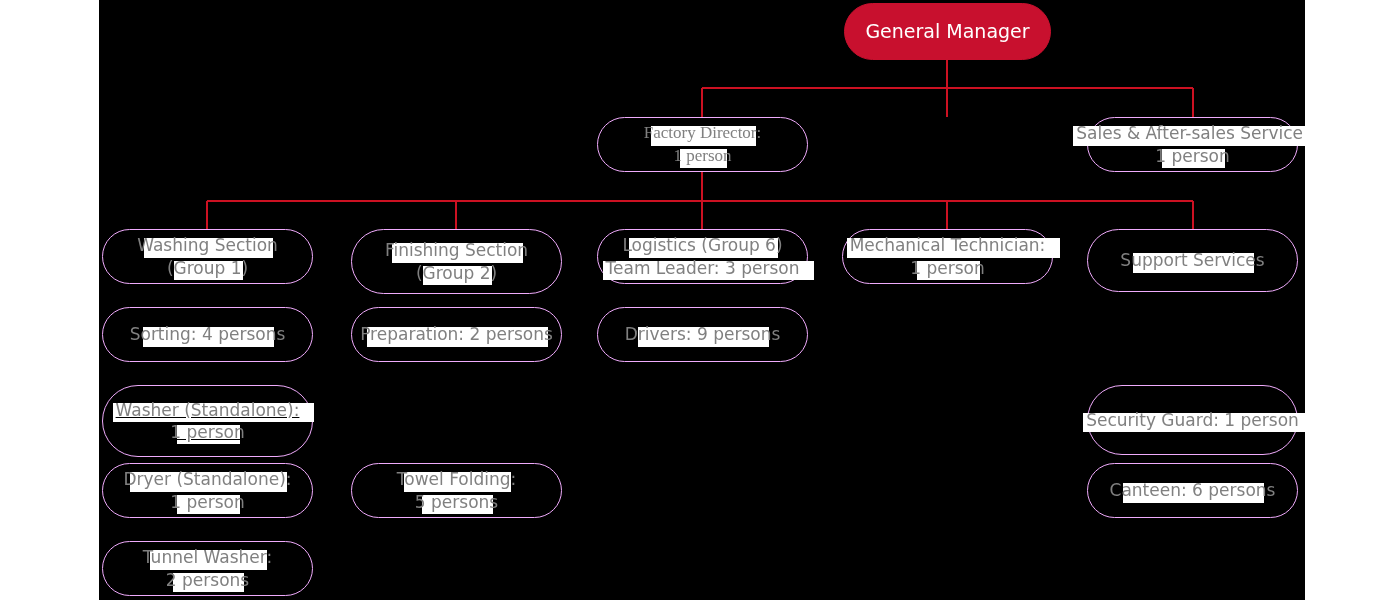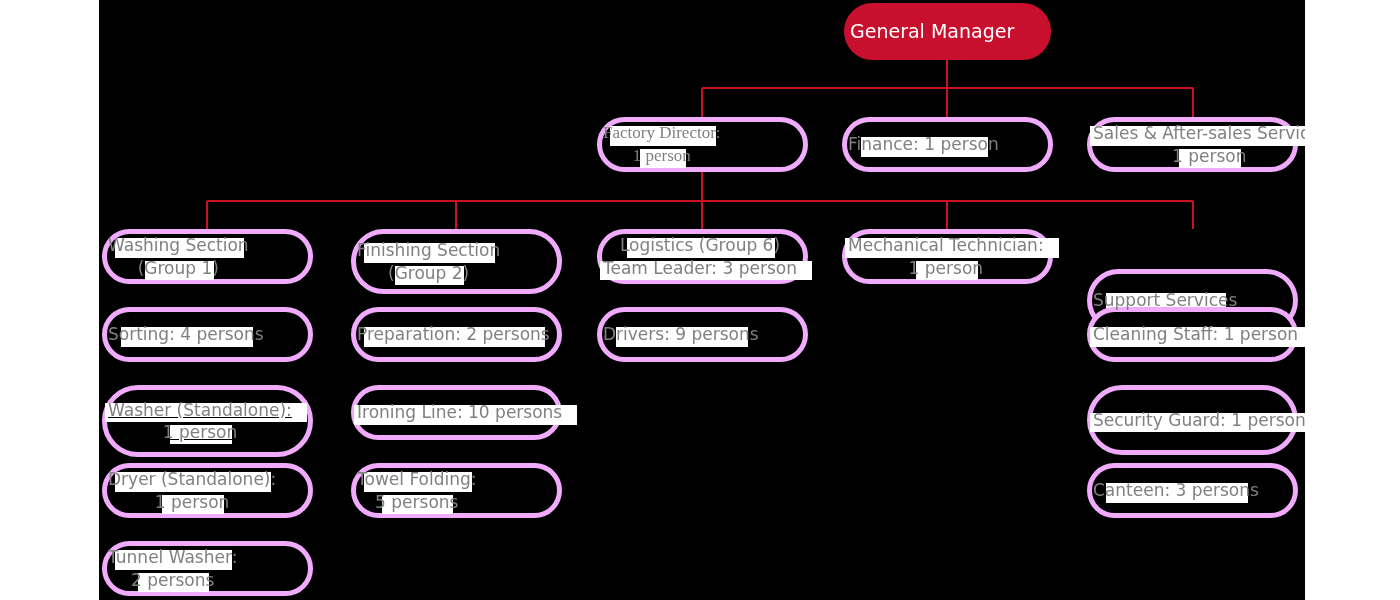--- a/index.html
+++ b/index.html
@@ -25,25 +25,26 @@
   
   #wires{
     position:absolute;left:0;top:0;width:1206px;height:600px;
     pointer-events:none;
   }
 
   
   .node{
     position:absolute;
     box-sizing:border-box;
-    border:5px solid #f0abfc;
+    border:1px solid #f0abfc;
     border-radius:999px;
     background:#000000;
     display:flex;
     align-items:center;
+    justify-content:center;
     overflow:visible;
   }
   .node.root{
     background:#C8102E;
     border-color:#C8102E;
   }
 
   
   .label{
     position:relative;
@@ -118,25 +119,20 @@
       </div>
     </div>
 
     <div class="node" style="left:498px;top:117px;width:211px;height:55px;font-family:Liberation Serif, serif;">
       <div class="label">
         <span class="line plate-narrow"><span>Factory Director:</span></span>
         <span class="line plate-narrow"><span>1 person</span></span>
       </div>
     </div>
 
-    <div class="node" style="left:743px;top:117px;width:211px;height:55px;">
-      <div class="label">
-        <span class="line plate-tight"><span>Finance: 1 person</span></span>
-      </div>
-    </div>
 
     <div class="node" style="left:988px;top:117px;width:211px;height:55px;">
       <div class="label">
         <span class="line plate-wide"><span>Sales &amp; After-sales Service:</span></span>
         <span class="line plate-narrow"><span>1 person</span></span>
       </div>
     </div>
 
     <div class="node" style="left:3px;top:229px;width:211px;height:55px;">
       <div class="label">
@@ -159,21 +155,21 @@
       </div>
     </div>
 
     <div class="node" style="left:743px;top:229px;width:211px;height:55px;">
       <div class="label">
         <span class="line plate-wide"><span>Mechanical Technician:</span></span>
         <span class="line plate-narrow"><span>1 person</span></span>
       </div>
     </div>
 
-    <div class="node" style="left:988px;top:229px;width:211px;height:63px;margin-top:40px;">
+    <div class="node" style="left:988px;top:229px;width:211px;height:63px;">
       <div class="label">
         <span class="line plate-tight"><span>Support Services</span></span>
       </div>
     </div>
 
     <div class="node" style="left:3px;top:307px;width:211px;height:55px;">
       <div class="label">
         <span class="line plate-tight"><span>Sorting: 4 persons</span></span>
       </div>
     </div>
@@ -198,51 +194,41 @@
         <span class="line plate-narrow"><span>2 persons</span></span>
       </div>
     </div>
 
     <div class="node" style="left:252px;top:307px;width:211px;height:55px;">
       <div class="label">
         <span class="line plate-narrow"><span>Preparation: 2 persons</span></span>
       </div>
     </div>
 
-    <div class="node" style="left:252px;top:385px;width:211px;height:55px;">
-      <div class="label">
-        <span class="line plate-wide"><span>Ironing Line: 10 persons</span></span>
-      </div>
-    </div>
 
     <div class="node" style="left:252px;top:463px;width:211px;height:55px;">
       <div class="label">
         <span class="line plate-narrow"><span>Towel Folding:</span></span>
         <span class="line plate-narrow"><span>5 persons</span></span>
       </div>
     </div>
 
     <div class="node" style="left:498px;top:307px;width:211px;height:55px;">
       <div class="label">
         <span class="line plate-tight"><span>Drivers: 9 persons</span></span>
       </div>
     </div>
 
-    <div class="node" style="left:988px;top:307px;width:211px;height:55px;">
-      <div class="label">
-        <span class="line plate-wide"><span>Cleaning Staff: 1 person</span></span>
-      </div>
-    </div>
 
     <div class="node" style="left:988px;top:385px;width:211px;height:70px;">
       <div class="label">
         <span class="line plate-wide"><span>Security Guard: 1 person</span></span>
       </div>
     </div>
 
     <div class="node" style="left:988px;top:463px;width:211px;height:55px;">
       <div class="label">
-        <span class="line plate-tight"><span>Canteen: 3 persons</span></span>
+        <span class="line plate-tight"><span>Canteen: 6 persons</span></span>
       </div>
     </div>
 
   </div>
 </div>
 
 </body></html>

